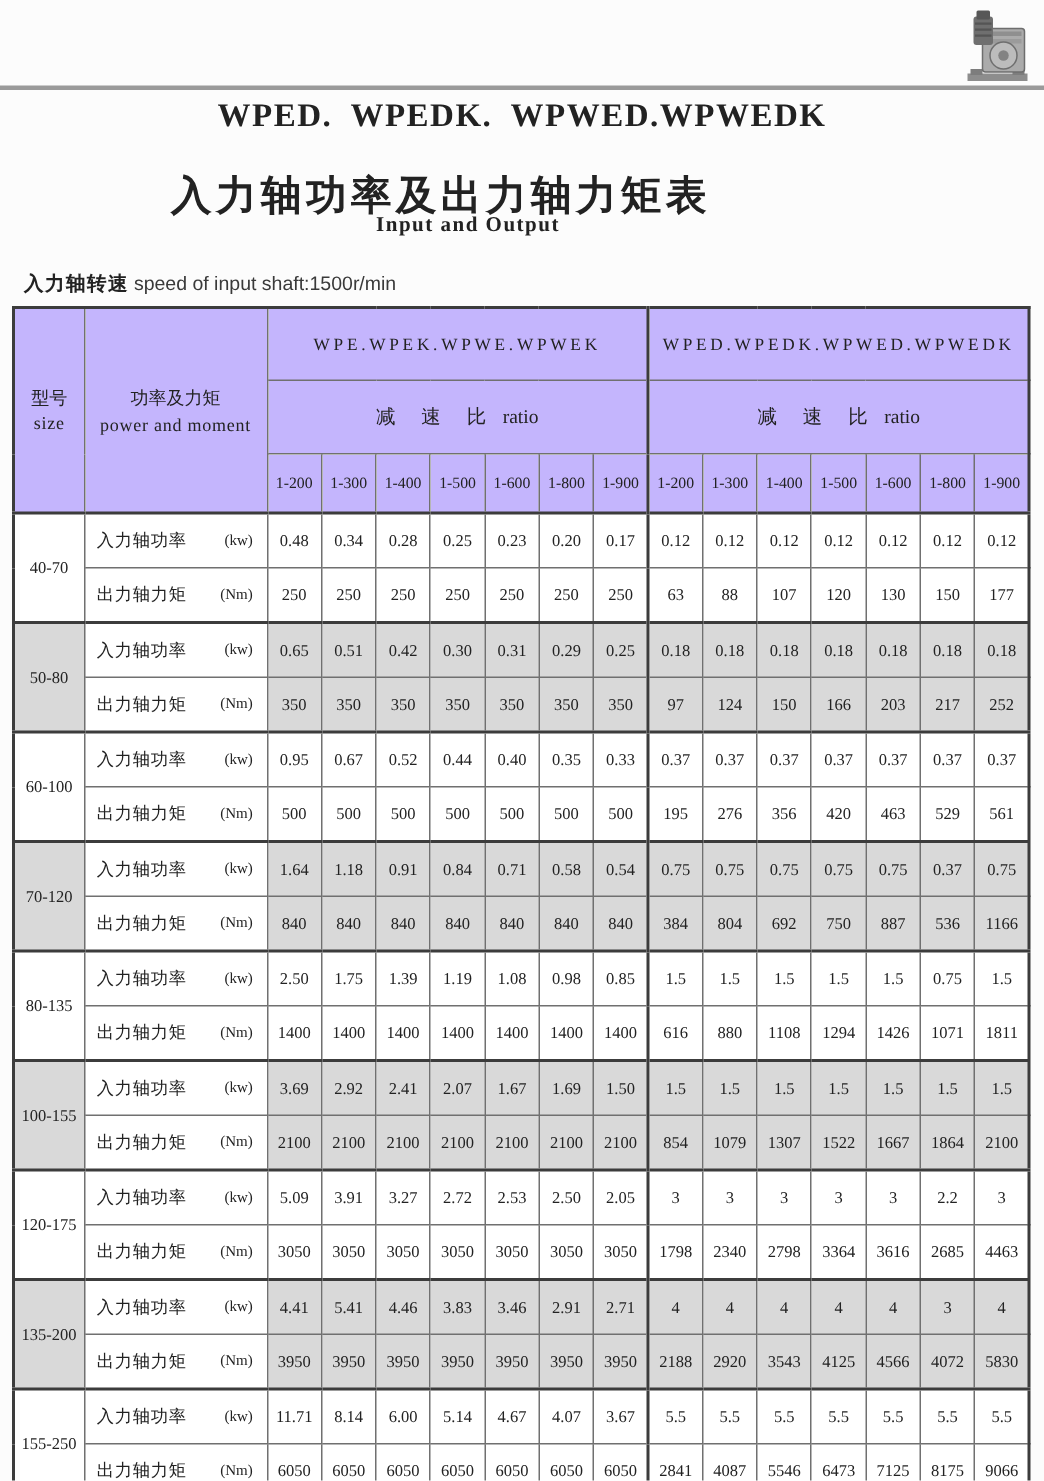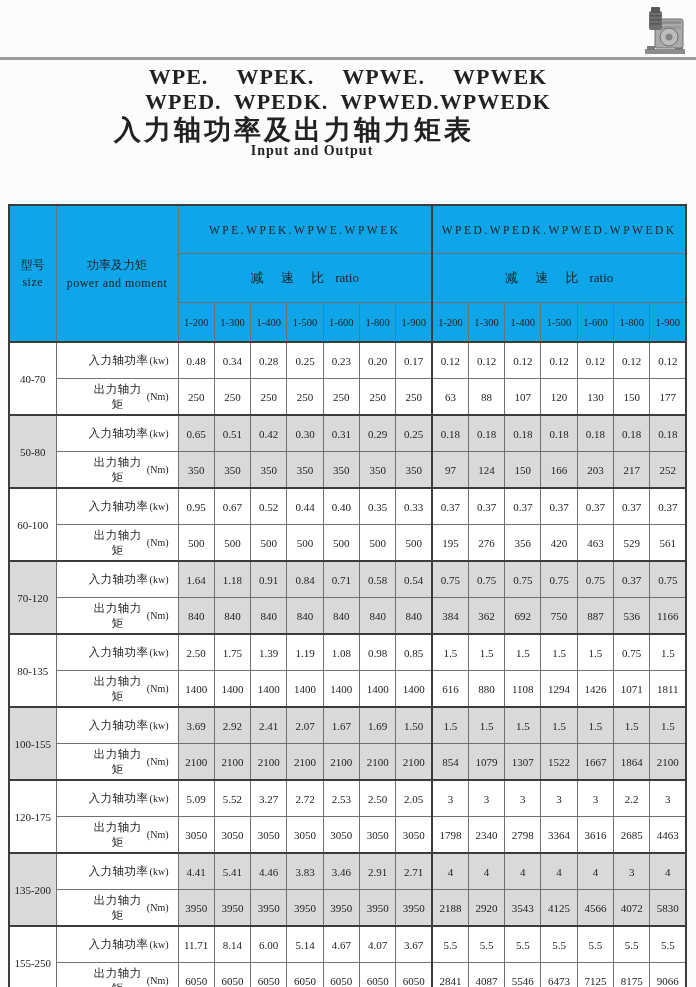--- a/index.html
+++ b/index.html
@@ -44,32 +44,32 @@
     border-collapse:collapse; table-layout:fixed;
     width:678px;
     border:2px solid #3c3c3c;
     font-family:"Liberation Serif", serif;
   }
   .spec th, .spec td {
     border:1px solid #707070;
     padding:0; text-align:center; vertical-align:middle;
     font-weight:normal; overflow:hidden;
   }
-  .spec thead th { background:#0ea5e9; }
+  .spec thead th { background:#c4b5fd; }
   .hdr-size { font-size:12px; line-height:17px;margin-left:39px; }
   .hdr-size .en, .hdr-power .en { font-size:12px; letter-spacing:0.5px; }
   .hdr-power { font-size:12px; line-height:18px; }
   .group-title { font-size:11.5px; letter-spacing:2.5px; height:47px; }
   .ratio-row th { height:48px; font-size:13px; }
   .ratio-cn { letter-spacing:7px; margin-right:4px; }
   .ratio-vals th { height:38px; font-size:10.5px;margin-left:20px; }
 
   .spec td { height:35px; font-size:11px; background:#fff; }
   td.size-cell { font-size:11px; }
-  td.label-cell { background:#fff !important;padding-left:24px; }
+  td.label-cell { background:#fff !important; }
   .label-inner { display:flex; justify-content:space-between; align-items:center; padding:0 9px 0 8px; }
   .label-inner .cn { font-size:11.5px; letter-spacing:0.5px; }
   .label-inner .unit { font-size:10px; }
 
   tr.shaded td.size-cell, tr.shaded td.val { background:#d9d9d9; }
   tr.block-start td { border-top:2px solid #3c3c3c; }
   .gsep { border-left:2px solid #3c3c3c !important; }
 </style>
 </head>
 <body>
@@ -91,28 +91,31 @@
       <rect x="8" y="9" width="11" height="1.5" fill="#555"></rect>
       <rect x="8" y="13" width="11" height="1.5" fill="#555"></rect>
       <rect x="8" y="17" width="11" height="1.5" fill="#555"></rect>
     </svg>
   </span>
 
   <div class="top-rule"></div>
 
   <div class="title-wrap">
     <div class="wpe-lines">
-      <div class="wpe-line1">WPE. WPEK. WPWE. WPWEK</div>
       <div class="wpe-line2">WPED. WPEDK. WPWED.WPWEDK</div>
     </div>
   </div>
 
   <div class="main-title">入力轴功率及出力轴力矩表</div>
   <div class="sub-title">Input and Output</div>
 
+  <div class="speed-note">
+    <span class="cn">入力轴转速</span>
+    <span class="en">speed of input shaft:1500r/min</span>
+  </div>
 
   <table class="spec">
     <colgroup>
       <col style="width:47px">
       <col style="width:122px">
       <col span="14" style="width:36.3px">
     </colgroup>
     <thead>
       <tr>
         <th rowspan="3" class="hdr-size">
@@ -318,21 +321,21 @@
             </div>
           </td>
           <td class="val">840</td>
           <td class="val">840</td>
           <td class="val">840</td>
           <td class="val">840</td>
           <td class="val">840</td>
           <td class="val">840</td>
           <td class="val">840</td>
           <td class="val gsep">384</td>
-          <td class="val">362</td>
+          <td class="val">804</td>
           <td class="val">692</td>
           <td class="val">750</td>
           <td class="val">887</td>
           <td class="val">536</td>
           <td class="val">1166</td>
         </tr>
         <tr class="block-start">
           <td rowspan="2" class="size-cell">80-135</td>
           <td class="label-cell">
             <div class="label-inner">
@@ -424,21 +427,21 @@
         </tr>
         <tr class="block-start">
           <td rowspan="2" class="size-cell">120-175</td>
           <td class="label-cell">
             <div class="label-inner">
               <span class="cn">入力轴功率</span>
               <span class="unit">(kw)</span>
             </div>
           </td>
           <td class="val">5.09</td>
-          <td class="val">5.52</td>
+          <td class="val">3.91</td>
           <td class="val">3.27</td>
           <td class="val">2.72</td>
           <td class="val">2.53</td>
           <td class="val">2.50</td>
           <td class="val">2.05</td>
           <td class="val gsep">3</td>
           <td class="val">3</td>
           <td class="val">3</td>
           <td class="val">3</td>
           <td class="val">3</td>

